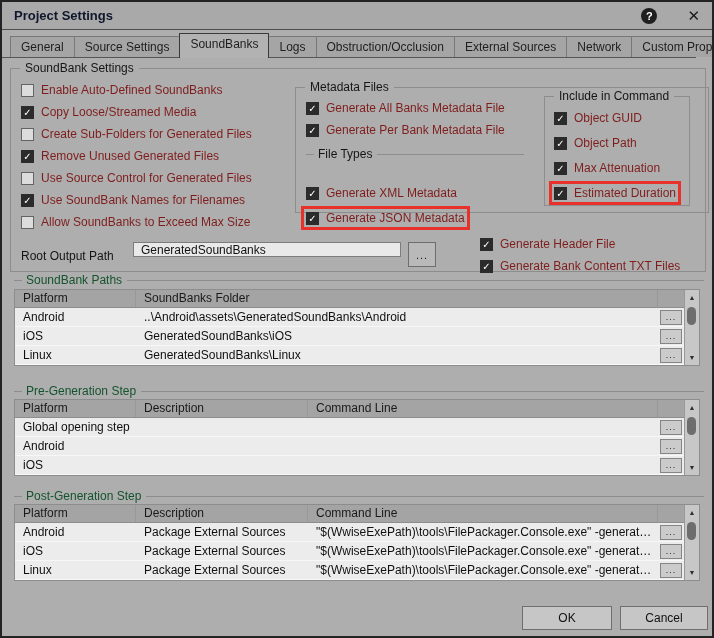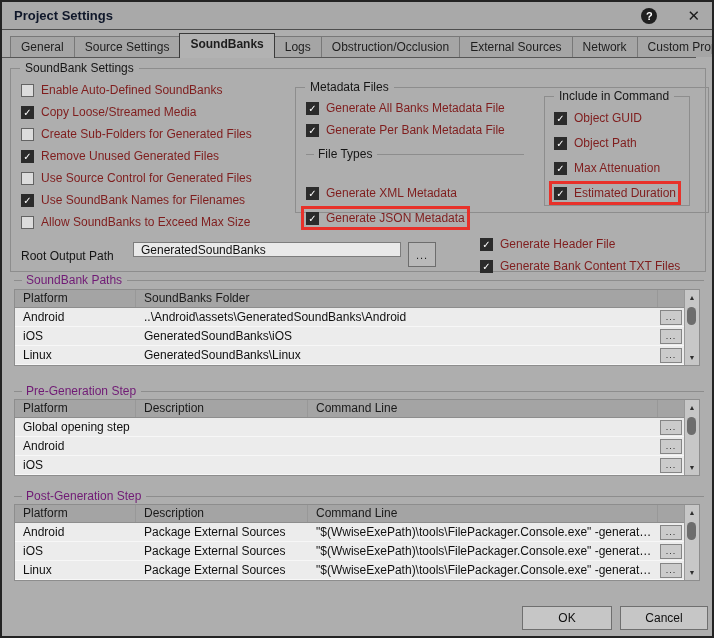--- a/index.html
+++ b/index.html
@@ -14,21 +14,21 @@
   .title{font-weight:bold;font-size:13px;color:#0f172a;flex:1;}
   .help-btn{width:16px;height:16px;border-radius:50%;background:#1f1f1f;color:#fff;
     font-size:11px;font-weight:bold;text-align:center;line-height:16px;margin-right:30px;}
   .close-btn{font-size:15px;color:#1a1a1a;line-height:16px;}
   
   .tabbar{position:absolute;left:0;top:28px;right:16px;height:28px;display:flex;
     align-items:flex-end;padding-left:8px;border-bottom:1px solid #565656;}
   .tab{font-size:12px;color:#1e1e1e;background:#a5a5a5;border:1px solid #787878;
     border-bottom:none;padding:3px 10px 3px;margin-right:-1px;height:21px;white-space:nowrap;}
   .tab.selected{height:25px;background:#b2b2b2;border-color:#3a3a3a;
-    position:relative;z-index:2;margin-bottom:-1px;font-weight:bold;}
+    position:relative;z-index:2;margin-bottom:-1px;}
   
   .group{position:absolute;border:1px solid #8d8d8d;}
   .group-label{position:absolute;top:-8px;left:9px;background:#aeaeae;padding:0 5px;
     font-size:12px;color:#161616;white-space:nowrap;}
   
   .cb-row{display:flex;align-items:center;margin-bottom:8px;width:max-content;}
   .cb{width:13px;height:13px;flex:none;margin-right:7px;font-size:10px;line-height:12px;
     text-align:center;}
   .cb.checked{background:#2b2b2b;color:#fff;border:1px solid #2b2b2b;}
   .cb.unchecked{background:#dcdcdc;border:1px solid #636363;}
@@ -42,21 +42,21 @@
   
   .field-label{position:absolute;font-size:12px;color:#141414;white-space:nowrap;}
   .text-input{position:absolute;background:#e9e9e9;border:1px solid #7c7c7c;
     font-family:"Liberation Sans",sans-serif;font-size:12px;color:#111;padding:0 7px;}
   .browse-btn{position:absolute;background:#b9b9b9;border:1px solid #6d6d6d;
     font-family:inherit;font-size:11px;line-height:8px;color:#222;letter-spacing:1px;padding:0;}
   
   .section-head{position:absolute;left:12px;right:8px;display:flex;align-items:center;}
   .section-head::before{content:"";width:8px;border-top:1px solid #8d8d8d;margin-right:4px;}
   .section-head::after{content:"";flex:1;border-top:1px solid #8d8d8d;margin-left:5px;}
-  .section-head span{font-size:12px;color:#701a75;white-space:nowrap;}
+  .section-head span{font-size:12px;color:#14532d;white-space:nowrap;}
   
   .tbl{position:absolute;left:12px;width:686px;height:77px;border:1px solid #8d8d8d;
     background:#f9a8d4;display:flex;}
   .tbl-main{flex:1;display:flex;flex-direction:column;overflow:hidden;}
   .tbl-header{display:flex;height:18px;background:#a4a4a4;border-bottom:1px solid #8d8d8d;flex:none;}
   .hcell{font-size:12px;color:#1a1a1a;padding:1px 0 0 8px;border-right:1px solid #989898;
     white-space:nowrap;overflow:hidden;flex:none;}
   .hcell:last-child{border-right:none;}
   .tbl-row{display:flex;height:19px;align-items:center;border-bottom:1px solid #f7f7f7;
     flex:none;background:#ececec;}

